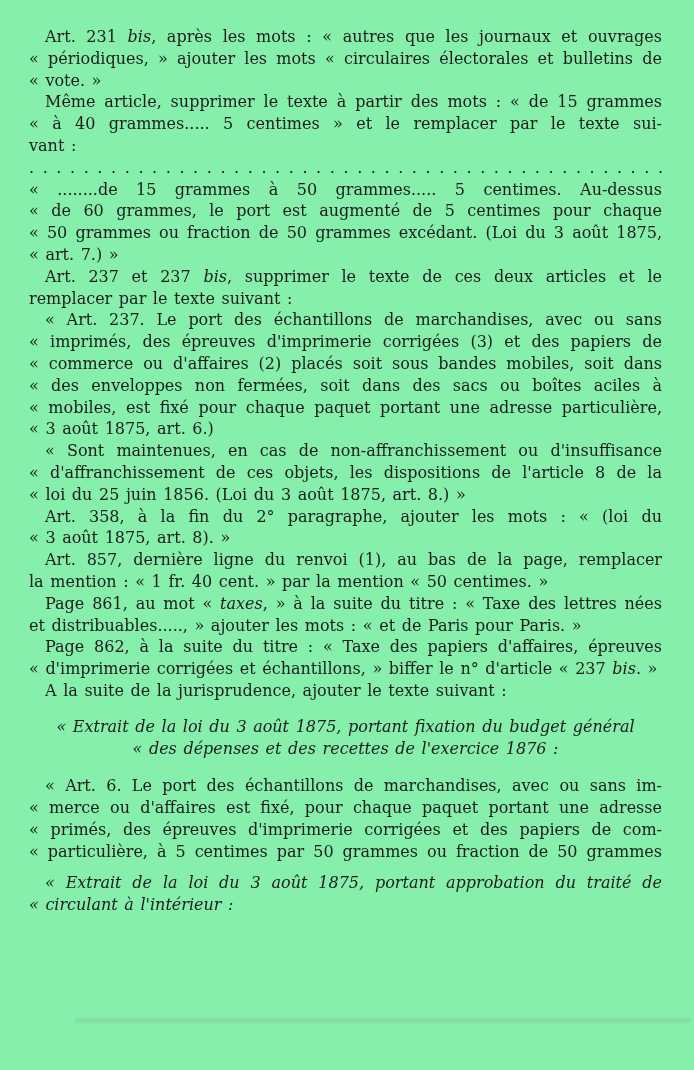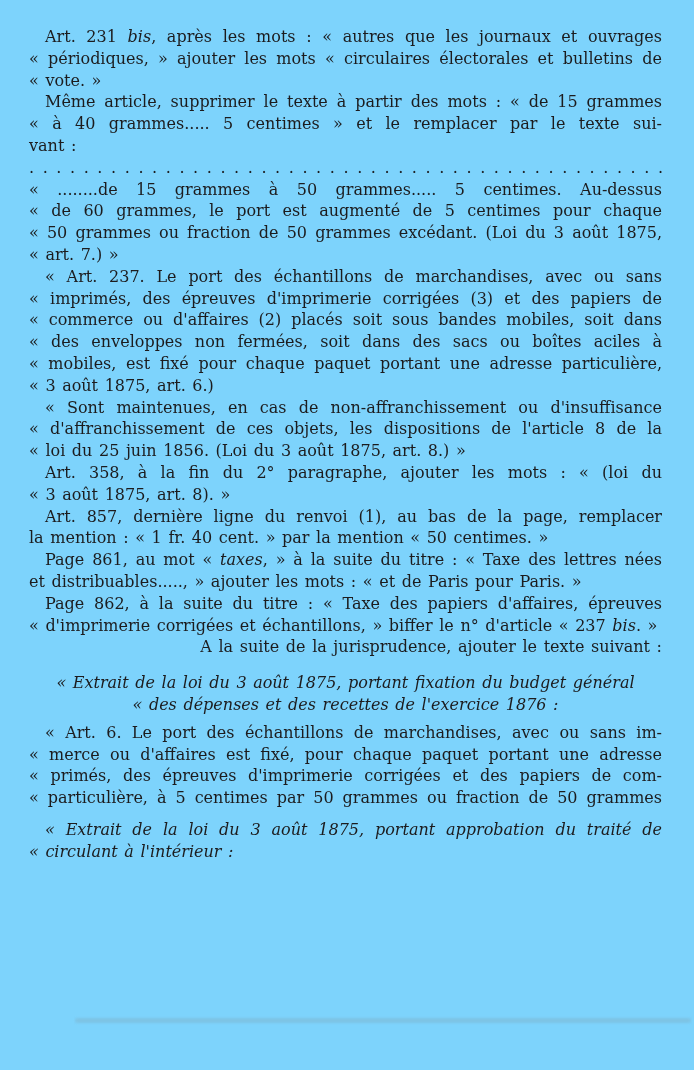--- a/index.html
+++ b/index.html
@@ -4,57 +4,57 @@
 <style>
   html, body {
     margin: 0;
     padding: 0;
     background: #ffffff;
   }
   .page {
     position: relative;
     width: 694px;
     height: 1070px;
-    background: #7dd3fc;
+    background: #86efac;
     overflow: hidden;
     font-family: "DejaVu Serif", serif;
     color: #1c1c1e;
   }
   .doc {
     position: absolute;
     top: 26px;
     left: 29px;
     width: 633px;
     font-size: 16px;
     line-height: 21.8px;
     word-spacing: 1.5px;
   }
   .para { margin: 0; }
   .line { min-height: 21.8px; }
-  .line.indent { text-indent: 16px; text-align: right; }
+  .line.indent { text-indent: 16px; }
   .line.just {
     text-align: justify;
     text-align-last: justify;
   }
   .para em { font-style: italic; }
   .para.dots .line {
     letter-spacing: 1px;
     overflow: hidden;
     white-space: nowrap;
   }
   .para.extract-centered {
     font-style: italic;
     text-align: center;
     margin-top: 14px;
   }
   .para.extract {
     font-style: italic;
     margin-top: 10px;
   }
-  .p-art-6 { margin-top: 6px; }
+  .p-art-6 { margin-top: 16px; }
   .p-art-3 { margin-top: 6px; }
   .showthrough {
     position: absolute;
     left: 75px;
     top: 1018px;
     width: 616px;
     height: 5px;
     background: rgba(125, 125, 125, 0.18);
     filter: blur(1px);
     border-radius: 2px;
@@ -76,20 +76,24 @@
         <div class="line"><span>vant :</span></div>
       </div>
       <div class="para dots p-dots-line">
         <div class="line just"><span>. . . . . . . . . . . . . . . . . . . . . . . . . . . . . . . . . . . . . . . . . . . . . . . . . . . . . . . . . . . . . . . . . .</span></div>
       </div>
       <div class="para normal p-replacement-50g">
         <div class="line just"><span>« ........de 15 grammes à 50 grammes..... 5 centimes. Au-dessus</span></div>
         <div class="line just"><span>« de 60 grammes, le port est augmenté de 5 centimes pour chaque</span></div>
         <div class="line just"><span>« 50 grammes ou fraction de 50 grammes excédant. (Loi du 3 août 1875,</span></div>
         <div class="line"><span>« art. 7.) »</span></div>
+      </div>
+      <div class="para normal p-art-237-instruction">
+        <div class="line indent just"><span>Art. 237 et 237 </span><em>bis</em><span>, supprimer le texte de ces deux articles et le</span></div>
+        <div class="line"><span>remplacer par le texte suivant :</span></div>
       </div>
       <div class="para normal p-art-237-text">
         <div class="line indent just"><span>« Art. 237. Le port des échantillons de marchandises, avec ou sans</span></div>
         <div class="line just"><span>« imprimés, des épreuves d'imprimerie corrigées (3) et des papiers de</span></div>
         <div class="line just"><span>« commerce ou d'affaires (2) placés soit sous bandes mobiles, soit dans</span></div>
         <div class="line just"><span>« des enveloppes non fermées, soit dans des sacs ou boîtes aciles à</span></div>
         <div class="line just"><span>« mobiles, est fixé pour chaque paquet portant une adresse particulière,</span></div>
         <div class="line"><span>« 3 août 1875, art. 6.)</span></div>
       </div>
       <div class="para normal p-sont-maintenues">

